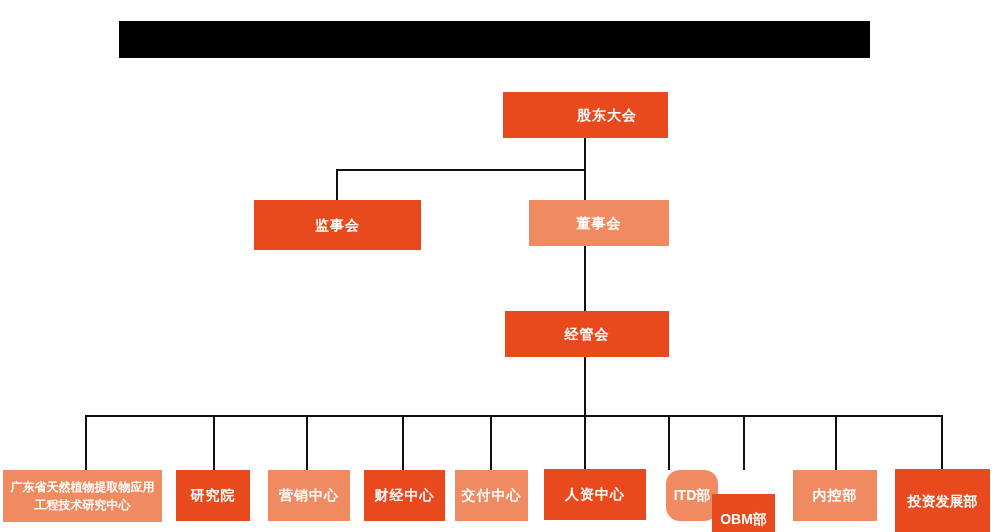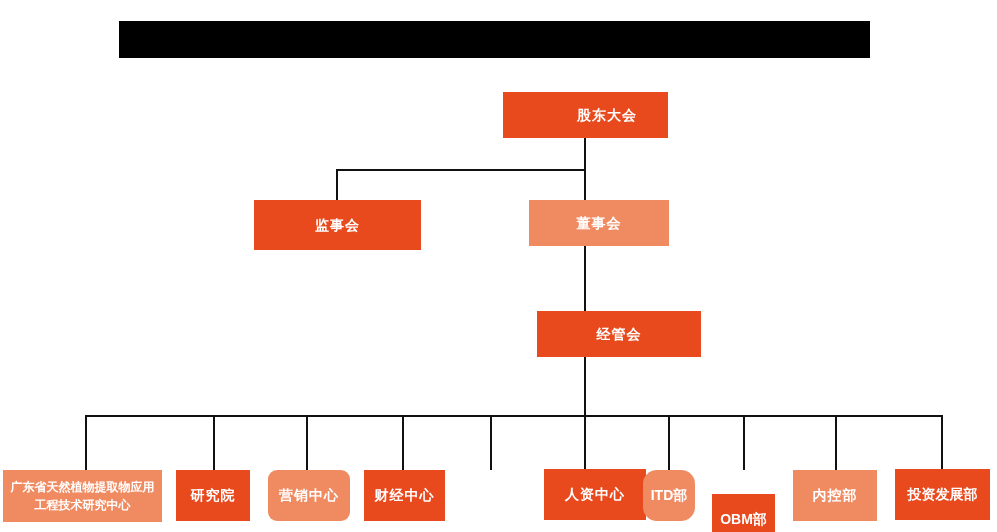--- a/index.html
+++ b/index.html
@@ -31,32 +31,32 @@
   .node[data-variant="primary"]{background:var(--node-primary);}
   .node[data-variant="secondary"]{background:var(--node-secondary);}
   .line{position:absolute;background:var(--connector);z-index:1;}
 
   
   #n-root{left:503px;top:92px;width:165px;height:46px;padding-left:47px;}
   
   #n-sup{left:254px;top:200px;width:167px;height:50px;}
   #n-board{left:529px;top:200px;width:140px;height:46px;}
   
-  #n-mgmt{left:505px;top:311px;width:164px;height:46px;margin-left:32px;}
+  #n-mgmt{left:505px;top:311px;width:164px;height:46px;}
   
   #n-d0{left:3px;top:470px;width:159px;height:52px;font-size:12px;line-height:1.5;letter-spacing:0;}
   #n-d1{left:176px;top:470px;width:74px;height:51px;}
-  #n-d2{left:268px;top:470px;width:82px;height:51px;border-radius:9px;}
+  #n-d2{left:268px;top:470px;width:82px;height:51px;}
   #n-d3{left:364px;top:470px;width:81px;height:51px;}
   #n-d4{left:455px;top:470px;width:73px;height:51px;}
   #n-d5{left:544px;top:469px;width:102px;height:51px;}
-  #n-d6{left:643px;top:470px;width:52px;height:51px;letter-spacing:0;border-radius:14px;}
+  #n-d6{left:666px;top:470px;width:52px;height:51px;letter-spacing:0;border-radius:14px;}
   #n-d7{left:712px;top:470px;width:63px;height:51px;letter-spacing:0;margin-top:24px;}
   #n-d8{left:793px;top:470px;width:84px;height:51px;}
-  #n-d9{left:895px;top:469px;width:95px;height:51px;letter-spacing:0;}
+  #n-d9{left:895px;top:469px;width:95px;height:64px;letter-spacing:0;}
 
   
   #l-root-stem{left:584px;top:138px;width:2px;height:32px;}
   #l-h1{left:336px;top:169px;width:250px;height:2px;}
   #l-sup-drop{left:336px;top:171px;width:2px;height:29px;}
   #l-board-drop{left:584px;top:171px;width:2px;height:29px;}
   #l-board-mgmt{left:584px;top:246px;width:2px;height:65px;}
   #l-mgmt-stem{left:584px;top:357px;width:2px;height:58px;}
   #l-h2{left:85px;top:415px;width:858px;height:2px;}
   #l-d0{left:85px;top:417px;width:2px;height:53px;}
@@ -104,20 +104,21 @@
   <div class="node" id="n-mgmt" data-variant="primary">经管会</div>
 
   <div class="node" id="n-d1" data-variant="primary">研究院</div>
 
   <div class="node" id="n-d0" data-variant="secondary">广东省天然植物提取物应用工程技术研究中心</div>
 
   <div class="node" id="n-d2" data-variant="secondary">营销中心</div>
 
   <div class="node" id="n-d3" data-variant="primary">财经中心</div>
 
+  <div class="node" id="n-d4" data-variant="secondary">交付中心</div>
 
   <div class="node" id="n-d5" data-variant="primary">人资中心</div>
 
   <div class="node" id="n-d6" data-variant="secondary">ITD部</div>
 
   <div class="node" id="n-d7" data-variant="primary">OBM部</div>
 
   <div class="node" id="n-d8" data-variant="secondary">内控部</div>
 
   <div class="node" id="n-d9" data-variant="primary">投资发展部</div>

